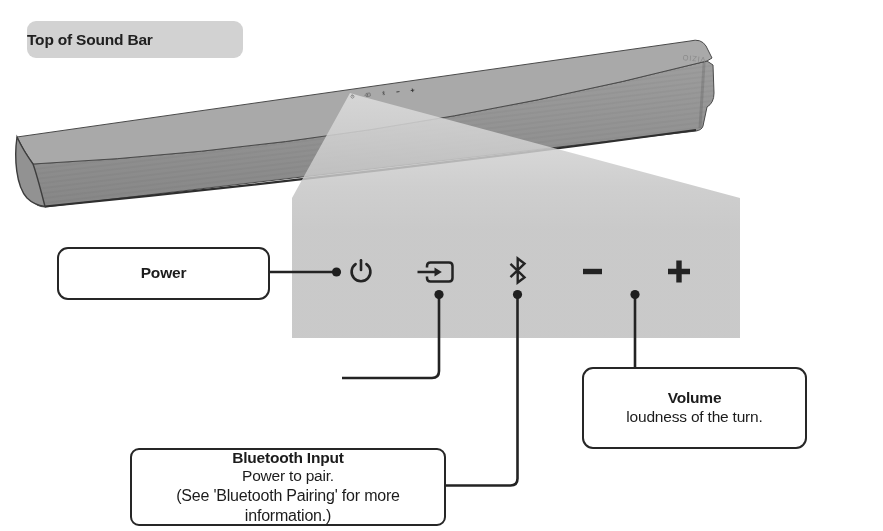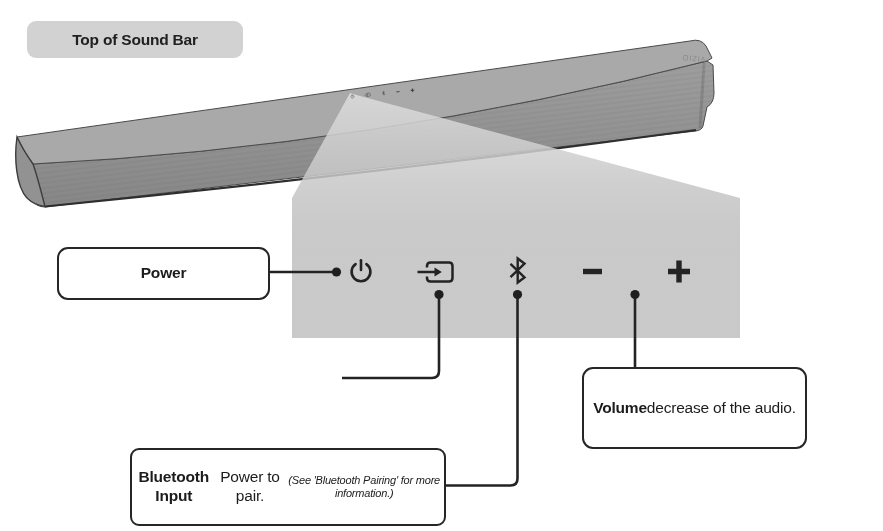--- a/index.html
+++ b/index.html
@@ -3,30 +3,30 @@
 <meta charset="utf-8">
 <style>
   html,body{margin:0;padding:0;background:#ffffff;}
   .stage{
     position:relative;width:883px;height:531px;background:#ffffff;
     font-family:"Liberation Sans",sans-serif;color:#1c1c1c;overflow:hidden;
   }
   .stage svg{position:absolute;left:0;top:0;}
   .badge{
     position:absolute;left:27px;top:21px;width:216px;height:37px;
-    background:#d2d2d2;border-radius:9px;display:flex;align-items:center;justify-content:center;
+    background:#d2d2d2;border-radius:9px;display:flex;align-items:center;justify-content:flex-start;
     font-weight:700;font-size:15.5px;letter-spacing:-0.2px;color:#202020;
   }
   .callout{
     position:absolute;background:#ffffff;border:2.2px solid #262626;border-radius:11px;
-    display:flex;flex-direction:row;align-items:center;justify-content:center;
+    display:flex;flex-direction:column;align-items:center;justify-content:center;
     text-align:center;line-height:1.22;font-size:15.5px;letter-spacing:-0.2px;
   }
   .callout .t{font-weight:700;}
-  .callout .small{font-size:11px;letter-spacing:-0.2px;font-style:italic;}
+  .callout .small{font-size:16px;letter-spacing:-0.2px;}
   .co-power{left:57px;top:247px;width:209px;height:49px;}
   .co-input{left:70px;top:355px;width:272px;height:46px;}
   .co-bt{left:130px;top:448px;width:312px;height:74px;border-radius:9px;}
   .co-vol{left:582px;top:367px;width:221px;height:78px;}
 </style>
 </head>
 <body>
 
 <div class="stage">
 
@@ -124,16 +124,16 @@
 
 
   <div class="callout co-bt">
     <div class="t">Bluetooth Input</div>
     <div>Power to pair.</div>
     <div class="small">(See 'Bluetooth Pairing' for more information.)</div>
   </div>
 
   <div class="callout co-vol">
     <div class="t">Volume</div>
-    <div>decrease of the audio.</div>
+    <div>loudness of the turn.</div>
   </div>
 
 </div>
 
 </body></html>

